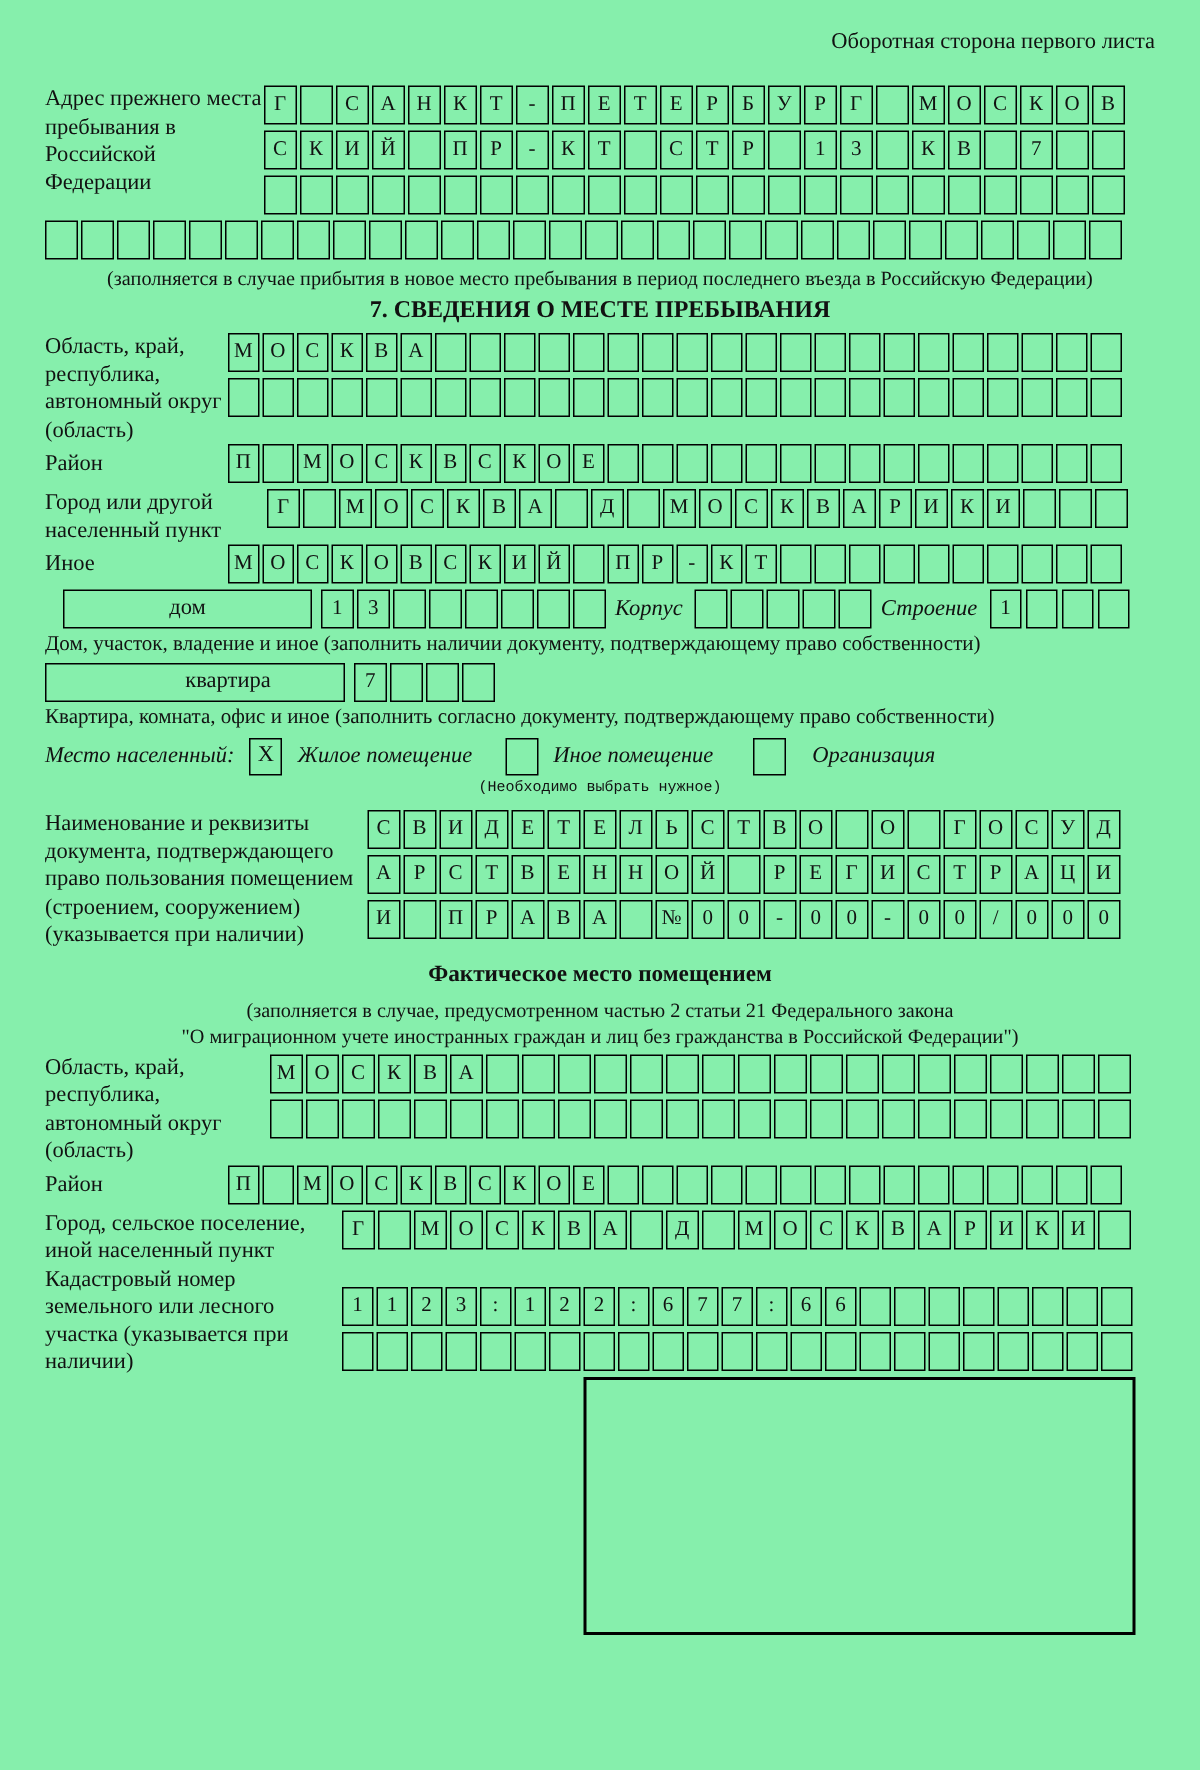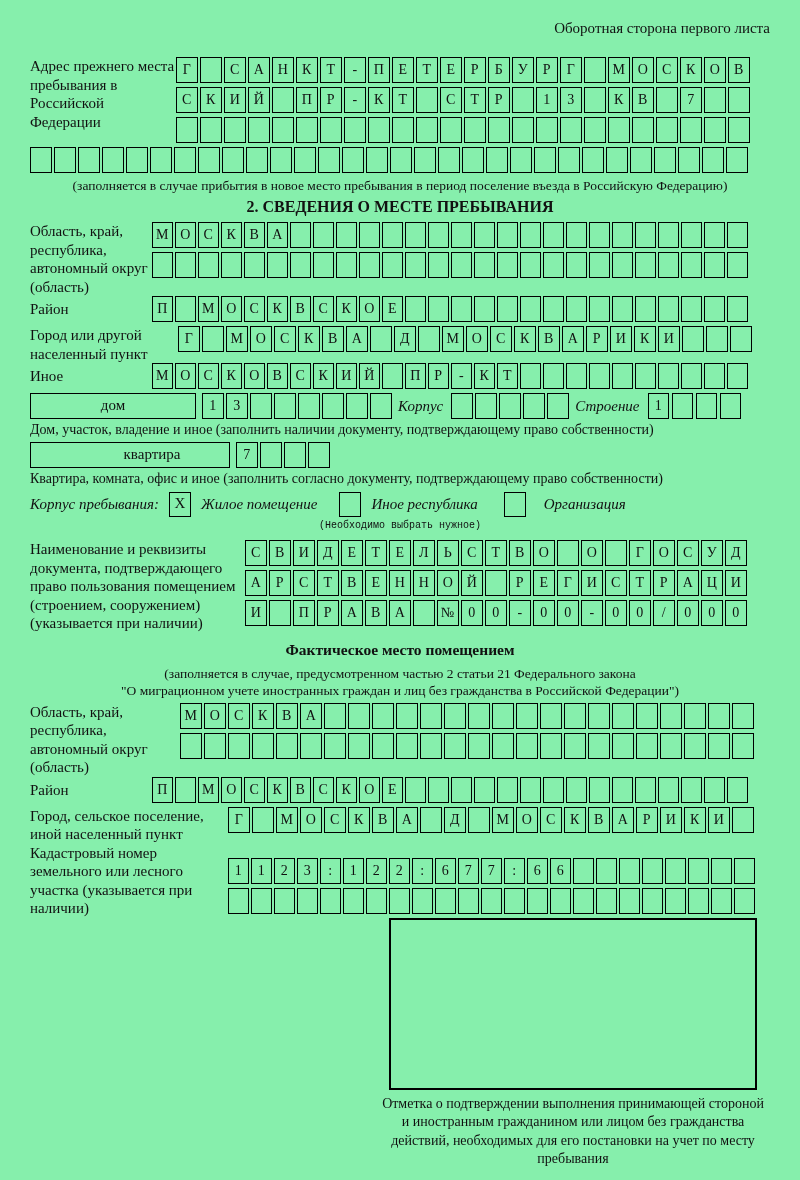--- a/index.html
+++ b/index.html
@@ -152,23 +152,23 @@
       <span class="cell"></span>
       <span class="cell"></span>
       <span class="cell"></span>
       <span class="cell"></span>
       <span class="cell"></span>
       <span class="cell"></span>
       <span class="cell"></span>
       <span class="cell"></span>
       <span class="cell"></span>
     </div>
-  <div class="center-note mb4">(заполняется в случае прибытия в новое место пребывания в период поселение въезда в Российскую Федерацию)</div>
-
-  <div class="sec-title">2. СВЕДЕНИЯ О МЕСТЕ ПРЕБЫВАНИЯ</div>
+  <div class="center-note mb4">(заполняется в случае прибытия в новое место пребывания в период последнего въезда в Российскую Федерации)</div>
+
+  <div class="sec-title">7. СВЕДЕНИЯ О МЕСТЕ ПРЕБЫВАНИЯ</div>
 
   <div class="row">
     <div class="lbl" style="width:122px;">Область, край, республика, автономный округ (область)</div>
     <div style="flex:1;">
       <div class="cells p23">
           <span class="cell">М</span>
           <span class="cell">О</span>
           <span class="cell">С</span>
           <span class="cell">К</span>
           <span class="cell">В</span>
@@ -313,21 +313,21 @@
         <span class="cell"></span>
         <span class="cell"></span>
         <span class="cell"></span>
         <span class="cell"></span>
         <span class="cell"></span>
         <span class="cell"></span>
       </div>
   </div>
 
   <div class="row mb2">
-    <div class="labelbox" style="width:166px;">дом</div>
+    <div class="labelbox" style="width:166px;margin-left:12px;">дом</div>
     <div class="cells p24" style="margin-left:6px;margin-bottom:0;">
         <span class="cell">1</span>
         <span class="cell">3</span>
         <span class="cell"></span>
         <span class="cell"></span>
         <span class="cell"></span>
         <span class="cell"></span>
         <span class="cell"></span>
         <span class="cell"></span>
       </div>
@@ -354,25 +354,25 @@
     <div class="cells p24" style="margin-left:6px;margin-bottom:0;">
         <span class="cell">7</span>
         <span class="cell"></span>
         <span class="cell"></span>
         <span class="cell"></span>
       </div>
   </div>
   <div class="caption mb4">Квартира, комната, офис и иное (заполнить согласно документу, подтверждающему право собственности)</div>
 
   <div class="row" style="align-items:center;">
-    <div class="inline-lbl">Корпус пребывания:</div>
+    <div class="inline-lbl">Место населенный:</div>
     <span class="chk">X</span>
     <span class="inline-lbl">Жилое помещение</span>
     <span class="chk" style="margin-left:22px;"></span>
-    <span class="inline-lbl">Иное республика</span>
+    <span class="inline-lbl">Иное помещение</span>
     <span class="chk" style="margin-left:26px;margin-right:18px;"></span>
     <span class="inline-lbl">Организация</span>
   </div>
   <div class="center-note mb6" style="font-size:10px;font-family:Liberation Mono, monospace;">(Необходимо выбрать нужное)</div>
 
   <div class="row">
     <div class="lbl" style="width:215px;">Наименование и реквизиты документа, подтверждающего право пользования помещением (строением, сооружением) (указывается при наличии)</div>
     <div style="flex:1;">
       <div class="cells p24">
           <span class="cell">С</span>
@@ -619,16 +619,15 @@
           <span class="cell"></span>
           <span class="cell"></span>
           <span class="cell"></span>
           <span class="cell"></span>
         </div>
     </div>
   </div>
 
   <div class="stamp-col">
     <div class="stamp-box"></div>
-    <div class="stamp-caption">Отметка о подтверждении выполнения принимающей стороной и иностранным гражданином или лицом без гражданства действий, необходимых для его постановки на учет по месту пребывания</div>
   </div>
 
 </div>
 
 </body></html>

